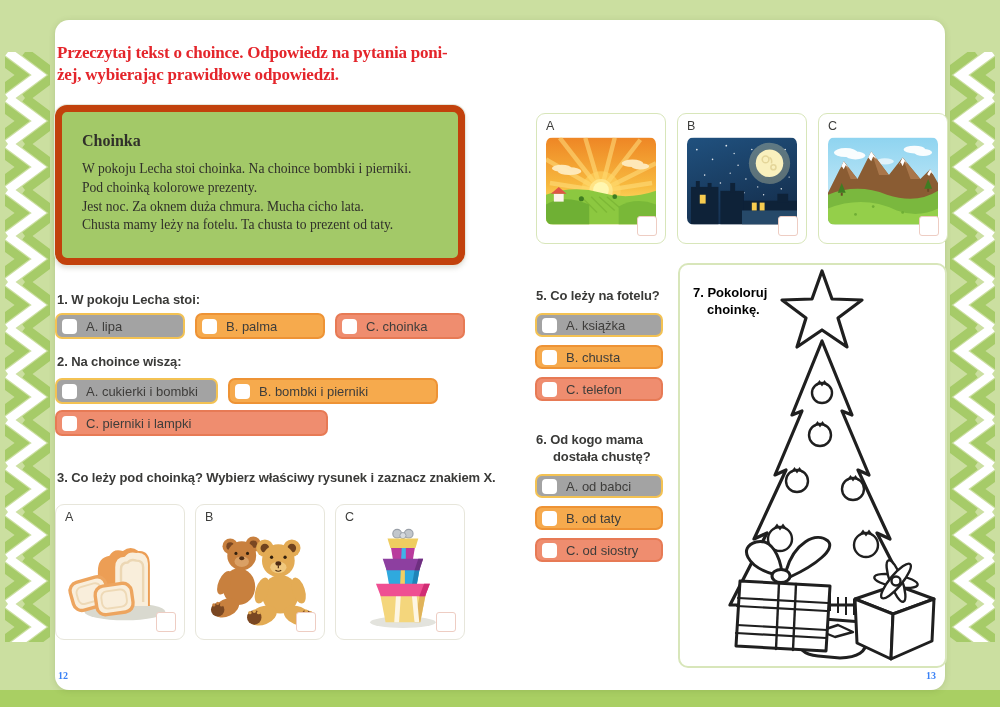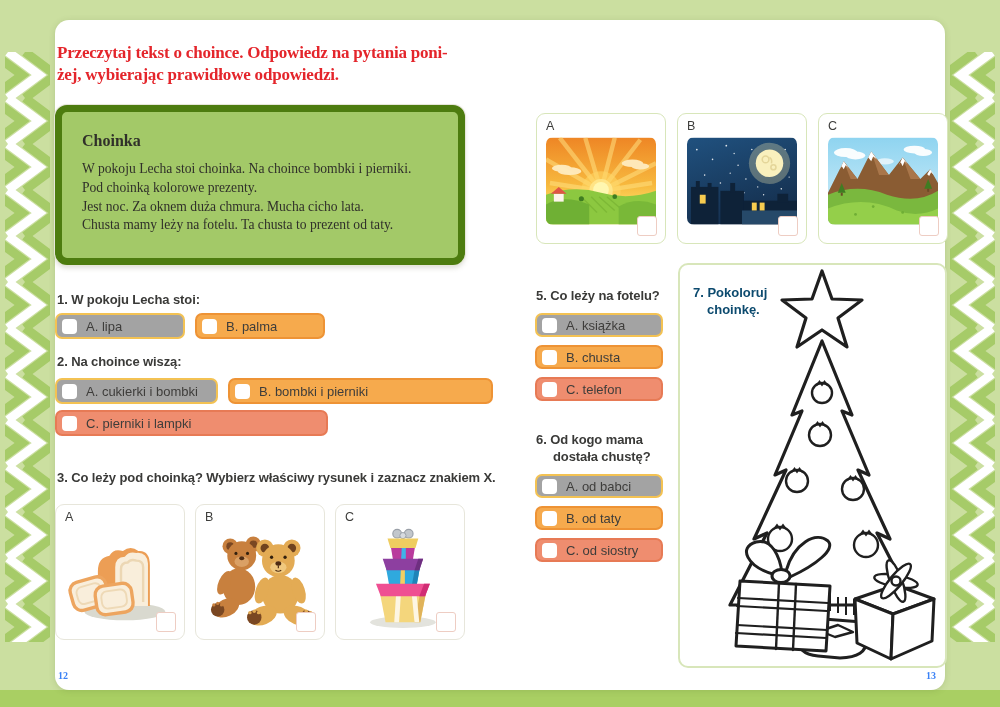--- a/index.html
+++ b/index.html
@@ -16,21 +16,21 @@
     position:absolute;left:55px;top:20px;width:890px;height:670px;
     background:#ffffff;border-radius:14px;box-shadow:0 1px 6px rgba(90,110,50,.20);
   }
   .instruction{
     position:absolute;left:2px;top:22px;width:440px;
     font-family:"Liberation Serif","DejaVu Serif",serif;
     font-weight:bold;font-size:17px;line-height:1.32;color:#e4252b;letter-spacing:-0.2px;
   }
   .story-box{
     position:absolute;left:0;top:85px;width:410px;height:160px;box-sizing:border-box;
-    background:#a3c968;border:7px solid #4d7c0f;border-radius:12px;
+    background:#a3c968;border:7px solid #c2410c;border-radius:12px;
     box-shadow:0 0 0 1px #e6e6d9, 0 3px 5px rgba(120,120,90,.25);
     padding:20px 18px 0 20px;
   }
   .story-title{font-family:"Liberation Serif","DejaVu Serif",serif;font-weight:bold;font-size:16px;color:#30302a;margin-bottom:10px;}
   .story-line{font-family:"Liberation Serif","DejaVu Serif",serif;font-size:13.6px;line-height:1.38;color:#30302a;white-space:nowrap;}
   .q-heading{
     position:absolute;font-size:13px;font-weight:bold;color:#3a3a38;letter-spacing:-0.1px;white-space:nowrap;line-height:1.28;
   }
   .row{position:absolute;display:flex;gap:10px;}
   .col{position:absolute;display:flex;flex-direction:column;gap:8px;}
@@ -54,21 +54,21 @@
   }
   .card-q3{width:130px;height:136px;border:1.5px solid #e7e6db;}
   .card-q4{width:130px;height:131px;border:1.5px solid #d8e6ba;}
   .img-wrap{position:absolute;left:9px;top:23px;width:110px;height:88px;border-radius:7px;overflow:hidden;}
   .img-wrap svg{display:block;}
   .q3-img{position:absolute;left:5px;top:20px;}
   .q7-box{
     position:absolute;left:623px;top:243px;width:269px;height:405px;box-sizing:border-box;
     background:#fff;border:2px solid #d8e6ba;border-radius:10px;
   }
-  .q7-heading{position:absolute;left:13px;top:20px;font-size:13px;font-weight:bold;color:#0c4a6e;line-height:1.3;z-index:2;}
+  .q7-heading{position:absolute;left:13px;top:20px;font-size:13px;font-weight:bold;color:#000000;line-height:1.3;z-index:2;}
   .tree-svg{position:absolute;left:0;top:0;z-index:1;}
   .pageno{
     position:absolute;bottom:9px;font-family:"Liberation Serif","DejaVu Serif",serif;
     font-weight:bold;font-size:10px;color:#3b82f6;
   }
   .pageno-left{left:3px;}
   .pageno-right{right:9px;}
   .indent2{padding-left:17px;}
 </style>
 </head>
@@ -108,29 +108,33 @@
   <div class="q-heading" style="left:2px;top:272px;">1. W pokoju Lecha stoi:</div>
   <div class="row" style="left:0;top:293px;">
     <div class="opt y" style="width:130px;">
       <span class="cb"></span>
       <span class="lbl">A. lipa</span>
     </div>
     <div class="opt o" style="width:130px;">
       <span class="cb"></span>
       <span class="lbl">B. palma</span>
     </div>
+    <div class="opt s" style="width:130px;">
+      <span class="cb"></span>
+      <span class="lbl">C. choinka</span>
+    </div>
   </div>
 
   <div class="q-heading" style="left:2px;top:334px;">2. Na choince wiszą:</div>
   <div class="row" style="left:0;top:358px;">
     <div class="opt y" style="width:163px;">
       <span class="cb"></span>
       <span class="lbl">A. cukierki i bombki</span>
     </div>
-    <div class="opt o" style="width:265px;">
+    <div class="opt o" style="width:210px;">
       <span class="cb"></span>
       <span class="lbl">B. bombki i pierniki</span>
     </div>
   </div>
   <div class="row" style="left:0;top:390px;">
     <div class="opt s" style="width:273px;">
       <span class="cb"></span>
       <span class="lbl">C. pierniki i lampki</span>
     </div>
   </div>

